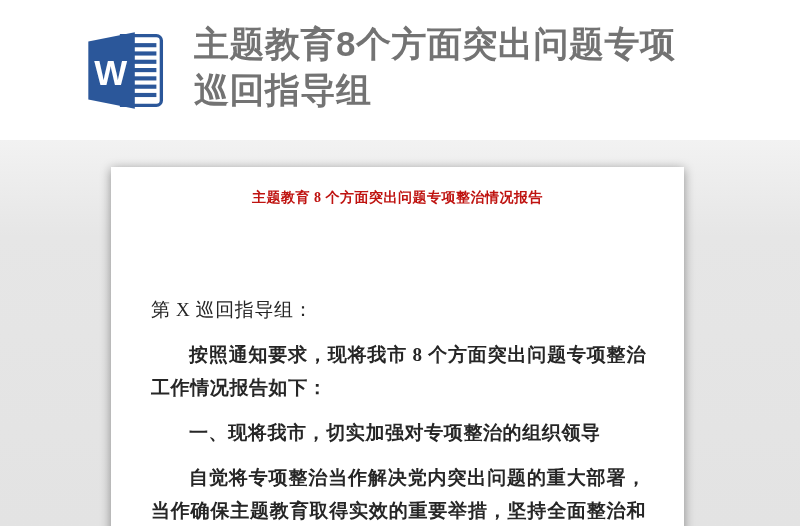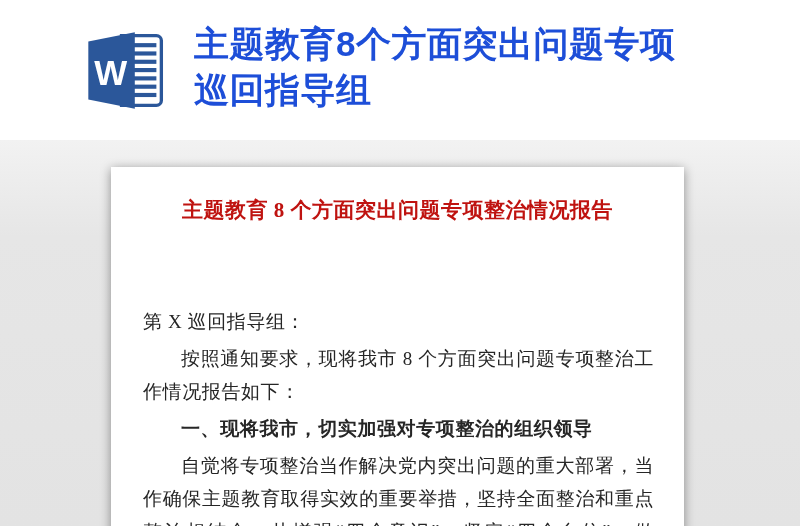--- a/index.html
+++ b/index.html
@@ -20,58 +20,58 @@
   .word-icon {
     position: absolute; left: 85px; top: 29px;
     width: 83px; height: 83px;
     display: block;
   }
   .header-title {
     position: absolute; left: 194px; top: 21px;
     margin: 0;
     font-size: 35px; line-height: 46px;
     font-weight: 700;
-    color: #1d4ed8;
+    color: #737373;
     letter-spacing: 0.5px;
     white-space: nowrap;
   }
   .header-title span { display: block; }
 
   
   .preview-area {
     position: absolute; left: 0; top: 140px;
     width: 800px; height: 386px;
     background: linear-gradient(180deg, #f2f2f2 0%, #e6e6e6 25%, #e3e3e3 100%);
     overflow: hidden;
   }
   .doc-page {
     position: absolute; left: 111px; top: 27px;
     width: 573px; height: 420px;
     background: #ffffff;
     box-shadow: 0 2px 10px rgba(0,0,0,0.40);
   }
   .doc-title {
-    margin: 0; padding-top: 28px;
+    margin: 0; padding-top: 16px;
     text-align: center;
     font-family: "Liberation Serif", serif;
-    font-size: 21px; line-height: 30px;
+    font-size: 14px; line-height: 30px;
     font-weight: 700;
     color: #bf1310;
     letter-spacing: 0.5px;
   }
   .doc-body {
     margin: 80px 26px 0 28px;
     font-family: "Liberation Serif", serif;
     font-size: 19px; line-height: 33px;
     letter-spacing: 0.6px;
     color: #262626;
     text-align: justify;
   }
-  .doc-body p { margin: 4px; }
-  .indent { text-indent: 2em; }
+  .doc-body p { margin: 12px; }
+  .indent { text-indent: 2em; font-weight: bold; }
   .bold { font-weight: 700; }
 </style>
 </head>
 <body>
 
 <div class="header">
   <span class="word-icon">
     <svg viewBox="0 0 100 100" width="83" height="83" aria-hidden="true">
 
       <path d="M44 8 h42 a6 6 0 0 1 6 6 v72 a6 6 0 0 1 -6 6 h-42 z" fill="#ffffff" stroke="#2b579a" stroke-width="4"></path>

